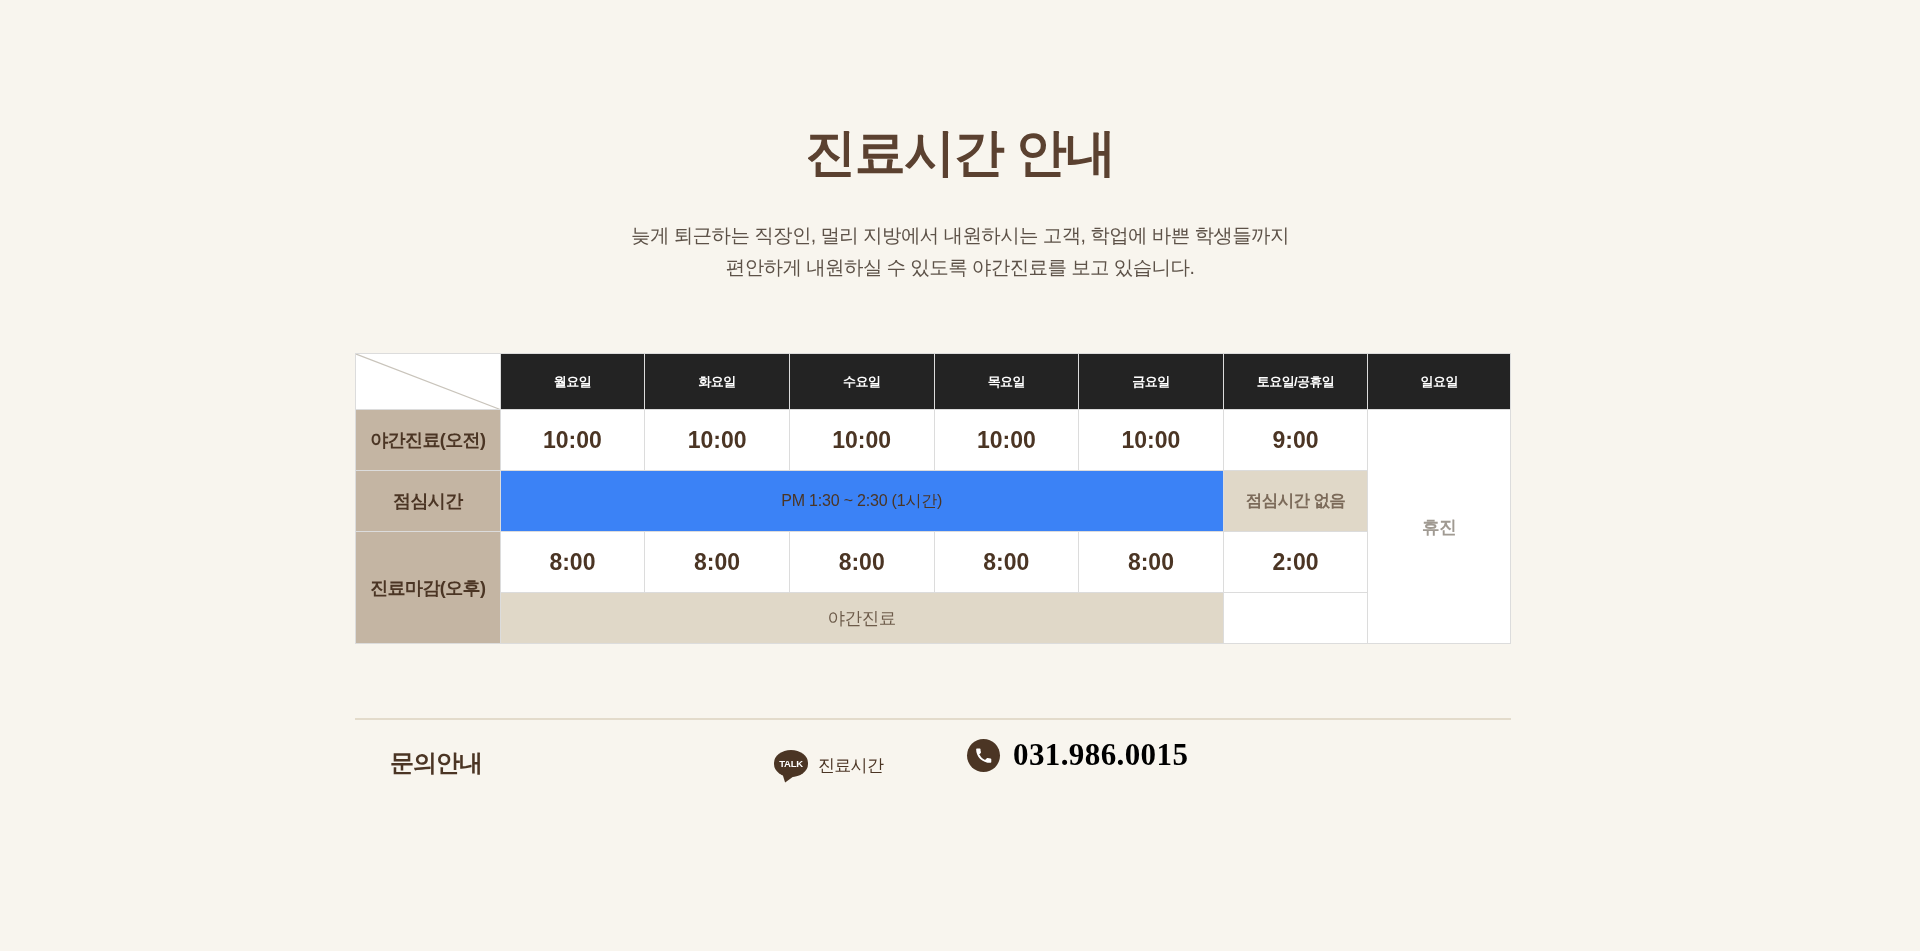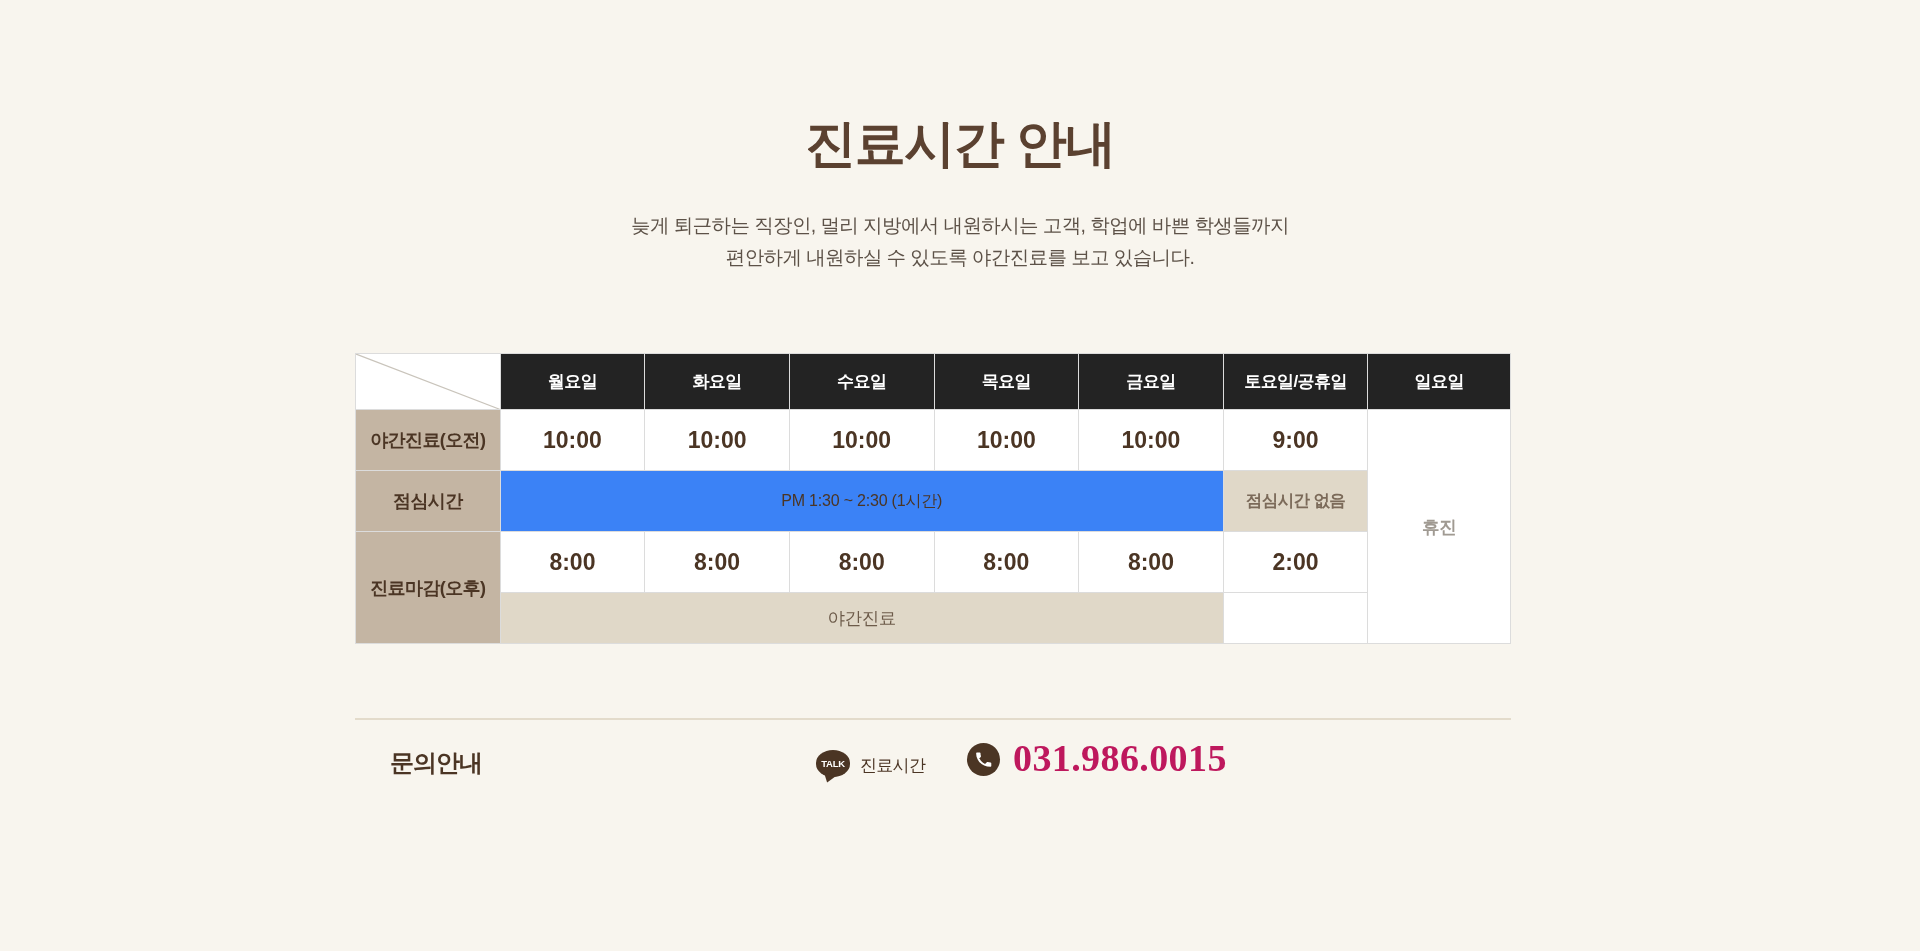--- a/index.html
+++ b/index.html
@@ -25,21 +25,21 @@
 
   
   .head-wrap {
     position: absolute;
     left: 0;
     top: 0;
     width: 1920px;
     text-align: center;
   }
   .page-title {
-    margin: 0;
+    margin: 9px;
     padding-top: 116px;
     font-size: 51px;
     font-weight: 700;
     letter-spacing: -1.5px;
     color: #5b4130;
     line-height: 1.1;
   }
   .page-subtitle {
     margin: 8px;
     padding-top: 30px;
@@ -71,21 +71,21 @@
     border: 1px solid #dcdcdc;
     padding: 0;
     text-align: center;
     vertical-align: middle;
   }
 
   
   thead th {
     background: #232323;
     color: #ffffff;
-    font-size: 17px;
+    font-size: 13px;
     font-weight: 700;
     height: 55px;
     letter-spacing: -0.6px;
     border-color: #3a3a3a;
   }
   th.corner-cell {
     background: #ffffff;
     border: 1px solid #dcdcdc;
     position: relative;
     overflow: hidden;
@@ -191,21 +191,20 @@
   .contact-tel   { left: 612px; top: 3px; }
   .contact-mobile{ left: 900px; top: 3px; }
 
   
   .kakao-icon {
     position: relative;
     width: 34px;
     height: 31px;
     margin-right: 10px;
     flex: 0 0 auto;
-    margin-left: 42px;
   }
   .kakao-icon .bubble {
     width: 34px;
     height: 27px;
     border-radius: 50% / 48%;
     background: #4b3524;
     display: flex;
     align-items: center;
     justify-content: center;
   }
@@ -242,23 +241,23 @@
     display: flex;
     align-items: center;
     justify-content: center;
     margin-right: 13px;
     flex: 0 0 auto;
   }
   .round-icon svg { display: block; }
 
   .phone-number {
     font-family: "Liberation Serif", "DejaVu Serif", serif;
-    font-size: 38px;
-    font-weight: 700;
-    color: #be185d;
+    font-size: 31px;
+    font-weight: 700;
+    color: #000000;
     letter-spacing: 0.4px;
     line-height: 1;
     padding-bottom: 2px;
     text-align: center;
   }
 </style>
 </head>
 <body>
 
 <div class="page">

